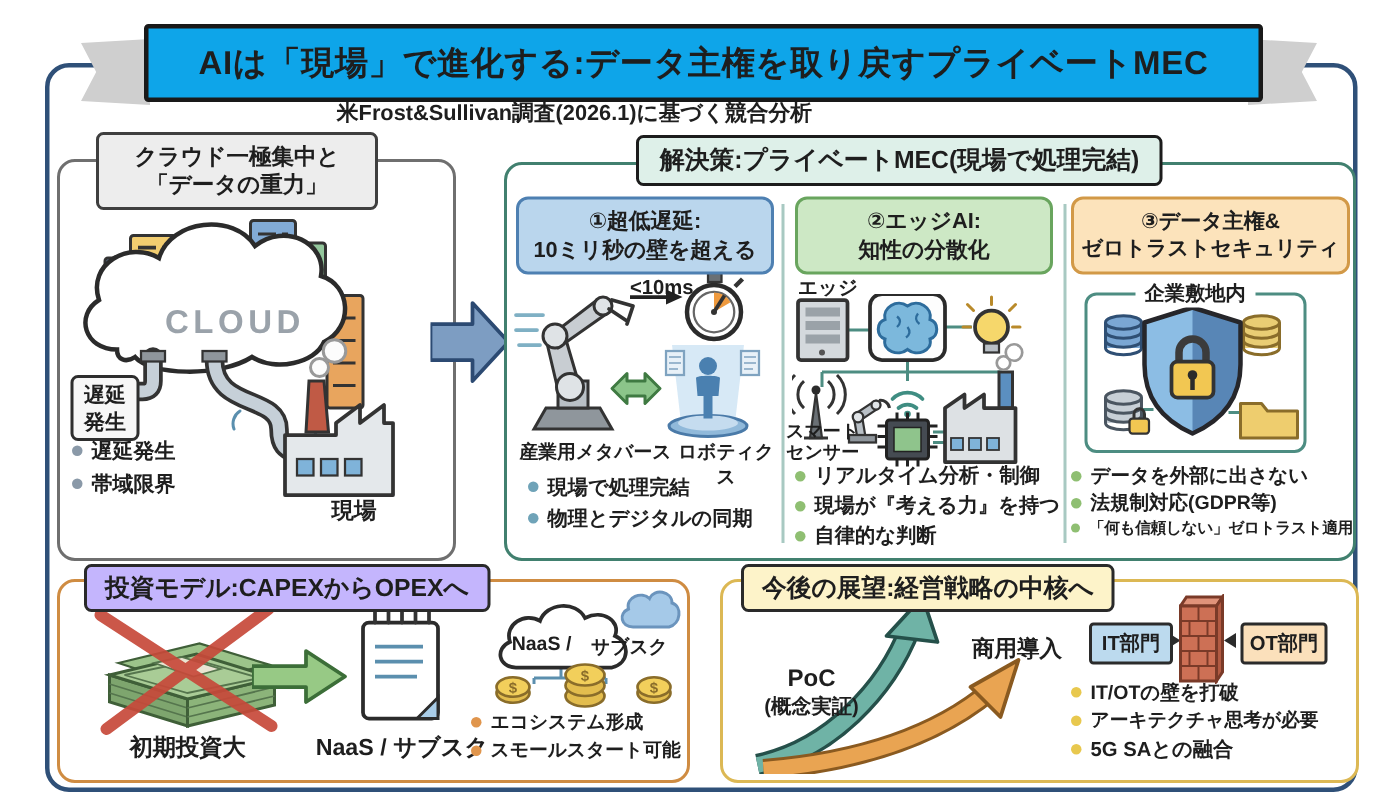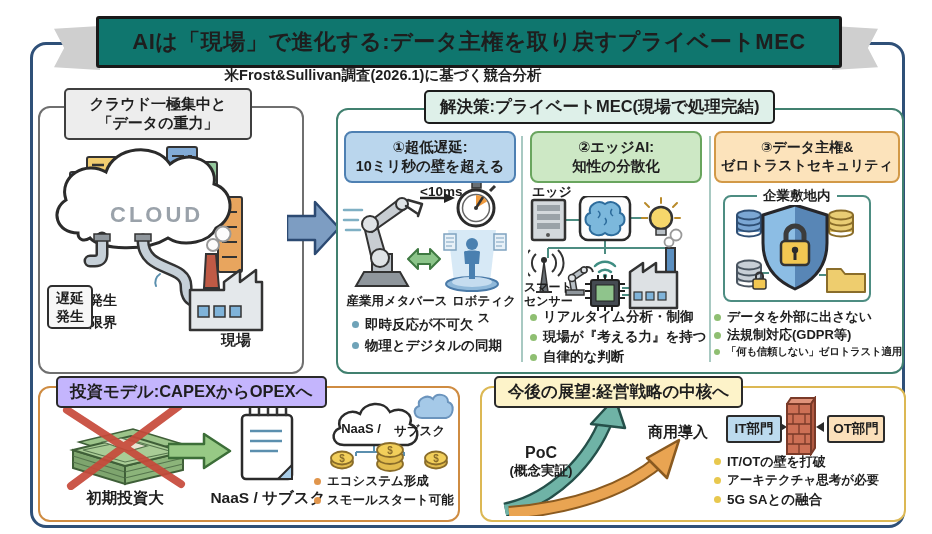--- a/index.html
+++ b/index.html
@@ -4,21 +4,21 @@
 <style>
   html,body{margin:0;padding:0;background:#fff;}
   #canvas{position:relative;width:932px;height:534px;background:#fff;overflow:hidden;
     font-family:"Liberation Sans","DejaVu Sans",sans-serif;font-weight:bold;color:#1e1e1e;}
   .abs{position:absolute;}
   .ctr{text-align:center;}
   
   #frame{left:30px;top:42px;width:869px;height:480px;border:3px solid #2f5078;border-radius:16px;}
   
   .tail{background:#cfcfcf;}
-  #banner{left:96px;top:16px;width:740px;height:46px;background:#0f766e;border:3px solid #191919;
+  #banner{left:96px;top:16px;width:740px;height:46px;background:#0ea5e9;border:3px solid #191919;
     border-radius:3px;display:flex;align-items:center;justify-content:center;font-size:22px;letter-spacing:.5px;}
   #subtitle{left:0;top:66px;width:766px;font-size:14.5px;}
   
   .chip{border:2px solid #2e2e2e;border-radius:5px;background:#ededed;display:flex;flex-direction:column;
     align-items:center;justify-content:center;z-index:5;}
   .box{background:#fff;border-radius:12px;}
   
   .bul{display:flex;align-items:center;gap:6px;white-space:nowrap;}
   .dot{width:7px;height:7px;border-radius:50%;flex:0 0 auto;}
   .tri-r{width:0;height:0;border-top:5px solid transparent;border-bottom:5px solid transparent;border-left:8px solid #2b2b2b;}
@@ -77,21 +77,21 @@
       <path d="M166,160 L168,126 L178,126 L181,160 Z" fill="#c05a45" stroke="#333" stroke-width="2"></path>
       <circle cx="175" cy="117" r="6" fill="#fcfcfc" stroke="#999" stroke-width="2"></circle>
       <circle cx="185" cy="106" r="7.5" fill="#fcfcfc" stroke="#999" stroke-width="2"></circle>
       <path d="M152,202 L152,162 L186,162 L186,154 L202,142 L202,154 L218,142 L218,154 L224,154 L224,202 Z" fill="#e4e8eb" stroke="#333" stroke-width="2.5" stroke-linejoin="round"></path>
       <rect x="160" y="178" width="11" height="11" fill="#7fb3d9" stroke="#333" stroke-width="1.5"></rect>
       <rect x="176" y="178" width="11" height="11" fill="#7fb3d9" stroke="#333" stroke-width="1.5"></rect>
       <rect x="192" y="178" width="11" height="11" fill="#7fb3d9" stroke="#333" stroke-width="1.5"></rect>
     </g>
   </svg>
   <div class="abs ctr" style="left:110px;top:202px;width:90px;font-size:22px;letter-spacing:3px;color:#9aa2aa;">CLOUD</div>
-  <div class="abs chip" style="left:47px;top:250px;width:42px;height:40px;font-size:14px;background:#f7f7f7;line-height:18px;margin-top:35px;">
+  <div class="abs chip" style="left:47px;top:250px;width:42px;height:40px;font-size:14px;background:#f7f7f7;line-height:18px;">
     <span>遅延</span>
     <span>発生</span>
   </div>
   <div class="abs" style="left:48px;top:289px;font-size:14px;line-height:22px;">
     <div class="bul">
         <span class="dot" style="background:#8a99a8;"></span>
         <span>遅延発生</span>
       </div>
     <div class="bul">
         <span class="dot" style="background:#8a99a8;"></span>
@@ -163,21 +163,21 @@
       <circle cx="130" cy="62" r="6" fill="#4a80b0"></circle>
       <path d="M122,70 C122,68 138,68 138,70 L137,82 L133,82 L133,97 L127,97 L127,82 L123,82 Z" fill="#4a80b0"></path>
     </g>
   </svg>
   <div class="abs" style="left:420px;top:184px;font-size:13.5px;">&lt;10ms</div>
   <div class="abs ctr" style="left:342px;top:293px;width:110px;font-size:12.5px;">産業用メタバース</div>
   <div class="abs ctr" style="left:452px;top:293px;width:64px;font-size:12.5px;">ロボティクス</div>
   <div class="abs" style="left:352px;top:314px;font-size:13.5px;line-height:21px;">
     <div class="bul">
         <span class="dot" style="background:#6fa3b8;"></span>
-        <span>即時反応が不可欠</span>
+        <span>現場で処理完結</span>
       </div>
     <div class="bul">
         <span class="dot" style="background:#6fa3b8;"></span>
         <span>物理とデジタルの同期</span>
       </div>
   </div>
 
   <div class="abs" style="left:532px;top:183px;font-size:13px;">エッジ</div>
   <svg class="abs" style="left:528px;top:196px;" width="176" height="116" viewBox="0 0 176 116">
     <path d="M37,24 H52 M102,22 H120 M77,44 V52 M20,52 H140 M20,52 V62 M140,52 V62 M77,52 V58" fill="none" stroke="#4d8d82" stroke-width="2"></path>

